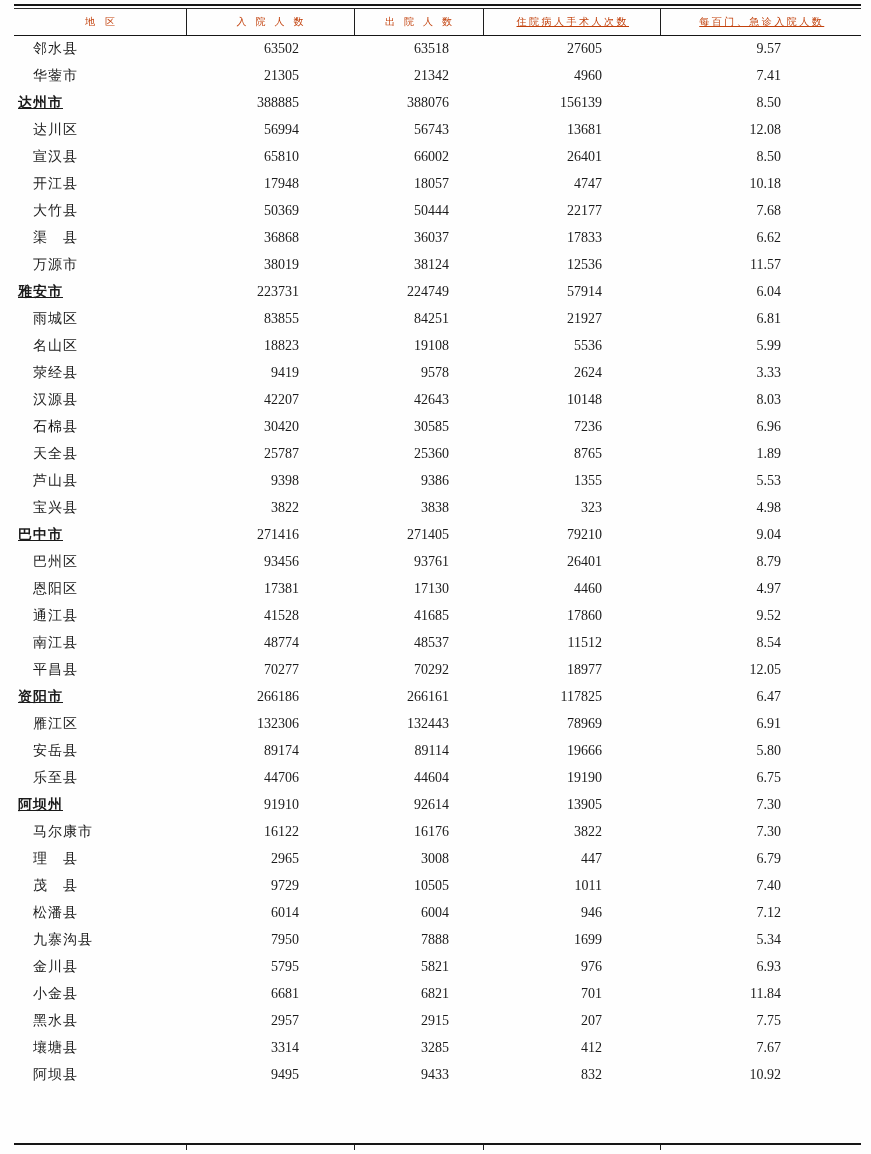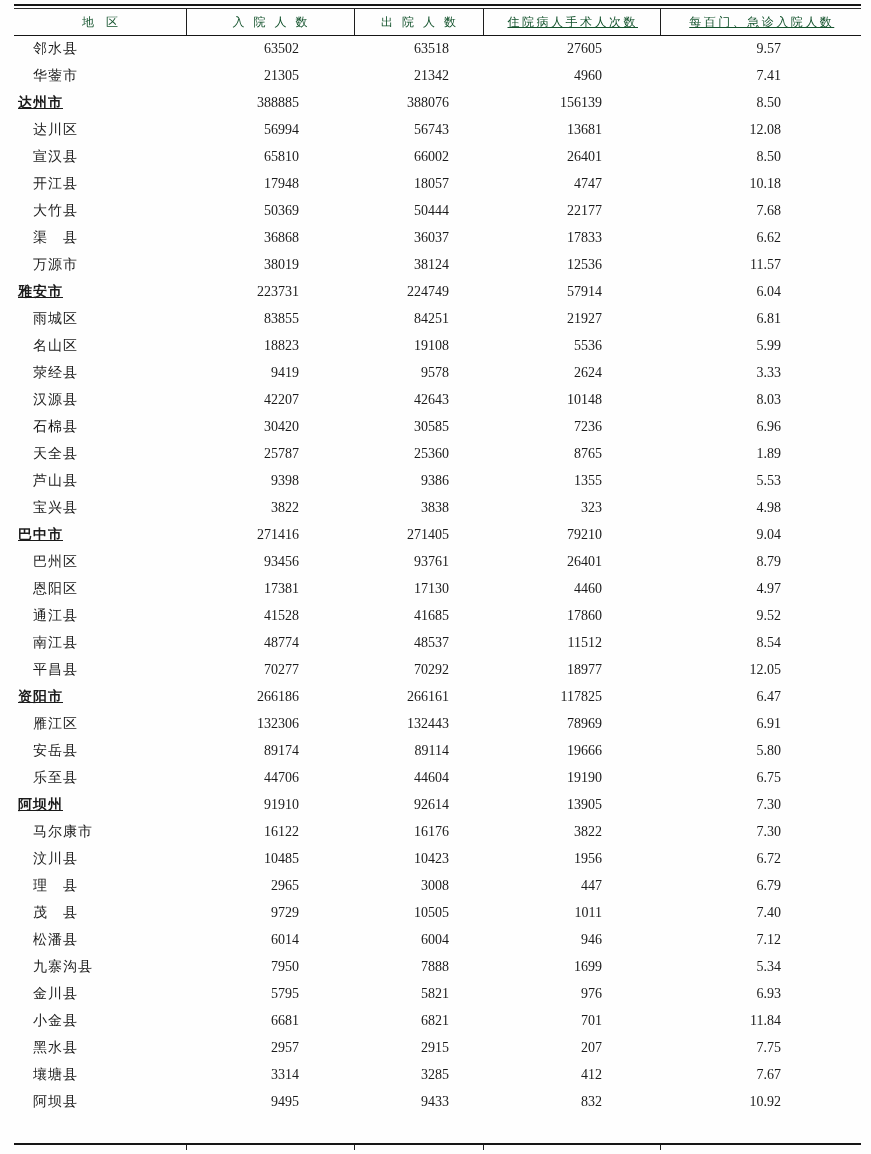--- a/index.html
+++ b/index.html
@@ -37,21 +37,21 @@
     position:absolute;left:14px;top:9px;width:847px;
     border-collapse:collapse;table-layout:fixed;
   }
   col.c0{width:172px;}
   col.c1{width:168px;}
   col.c2{width:129px;}
   col.c3{width:177px;}
   col.c4{width:201px;}
 
   th{
-    font-weight:normal;font-size:12px;color:#14532d;
+    font-weight:normal;font-size:10px;color:#c2410c;
     text-align:center;vertical-align:middle;
     height:26px;padding:0;white-space:nowrap;overflow:hidden;
   }
   .th-wide{letter-spacing:9px;text-indent:9px;}
   .th-tight{letter-spacing:2.5px;text-indent:2.5px;text-decoration:underline;}
 
   td{
     height:27px;padding:0;font-size:14px;color:#1b1b1b;
     vertical-align:middle;white-space:nowrap;overflow:hidden;
   }
@@ -336,27 +336,20 @@
         </tr>
 
         <tr class="county">
           <td class="region">马尔康市</td>
           <td class="num n1">16122</td>
           <td class="num n2">16176</td>
           <td class="num n3">3822</td>
           <td class="num n4">7.30</td>
         </tr>
 
-        <tr class="county">
-          <td class="region">汶川县</td>
-          <td class="num n1">10485</td>
-          <td class="num n2">10423</td>
-          <td class="num n3">1956</td>
-          <td class="num n4">6.72</td>
-        </tr>
 
         <tr class="county">
           <td class="region">理　县</td>
           <td class="num n1">2965</td>
           <td class="num n2">3008</td>
           <td class="num n3">447</td>
           <td class="num n4">6.79</td>
         </tr>
 
         <tr class="county">

